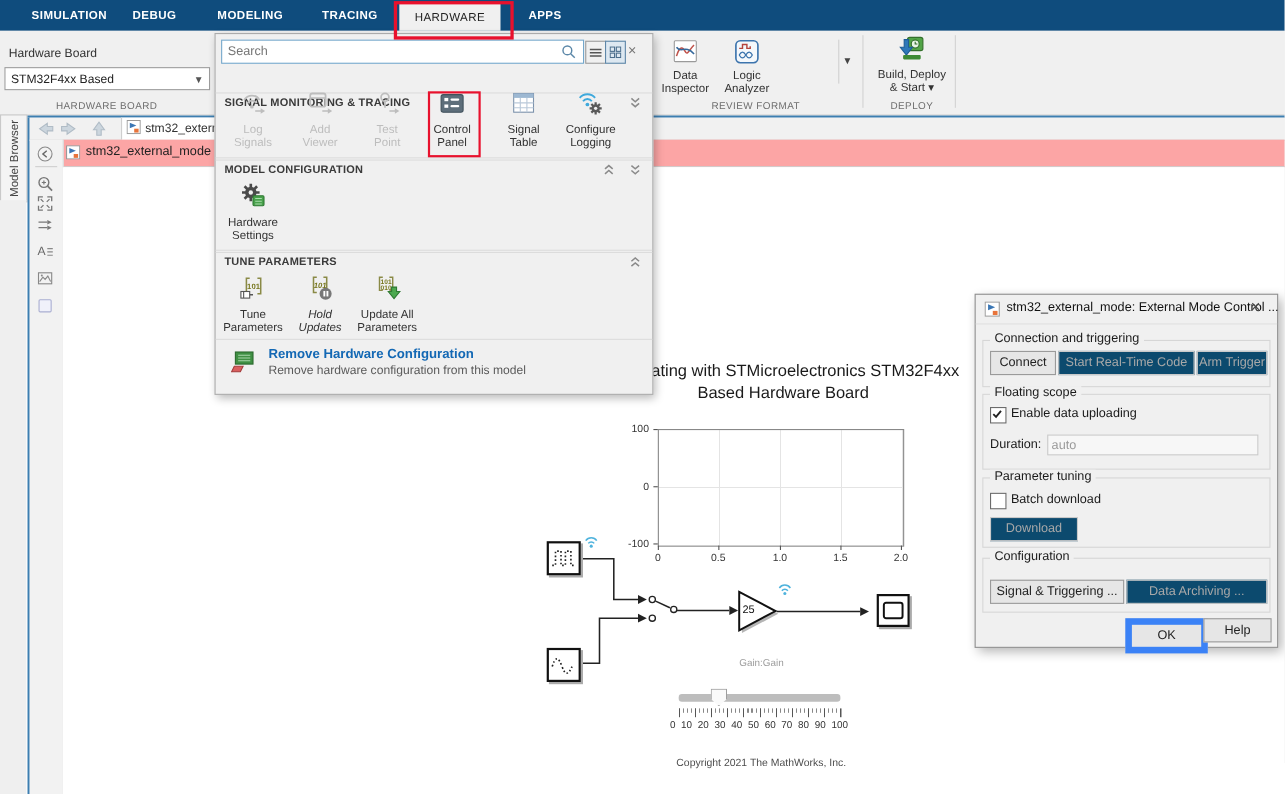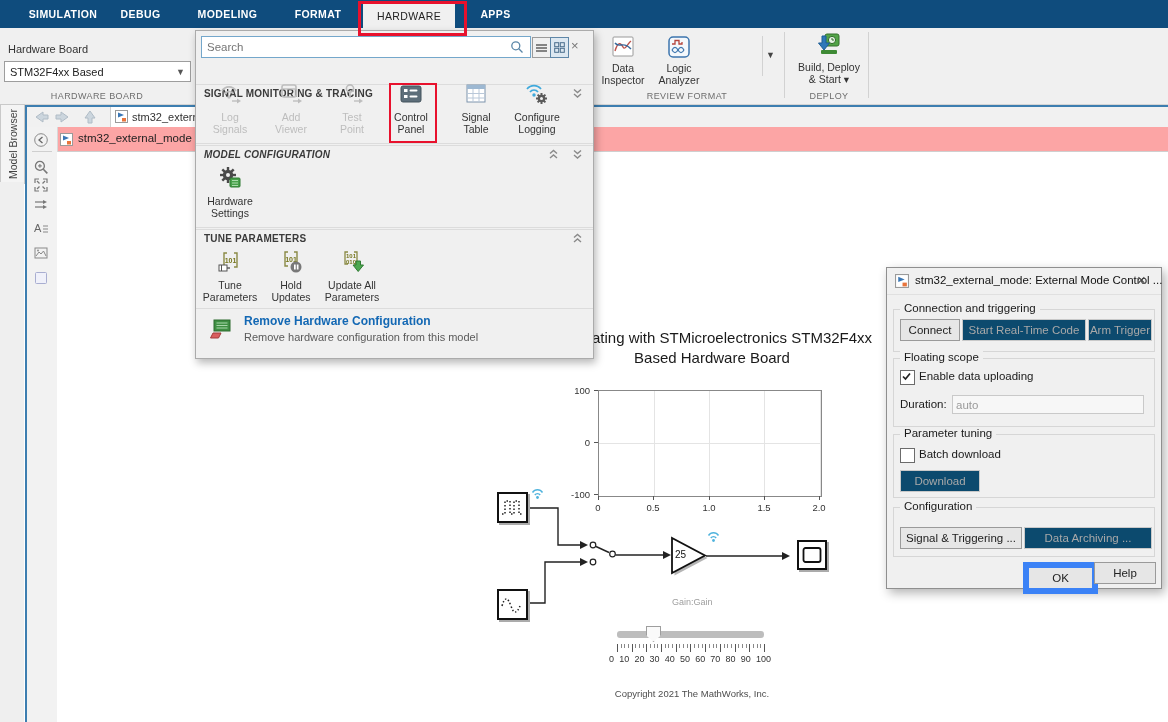--- a/index.html
+++ b/index.html
@@ -77,21 +77,21 @@
 </style>
 </head>
 <body>
 
 <div class="stage">
 
   <div class="abs tabbar">
     <div class="tab" style="left:18px;width:90px;">SIMULATION</div>
     <div class="tab" style="left:113px;width:55px;">DEBUG</div>
     <div class="tab" style="left:190px;width:75px;">MODELING</div>
-    <div class="tab" style="left:288px;width:60px;">FORMAT</div>
+    <div class="tab" style="left:288px;width:60px;">TRACING</div>
     <div class="tab sel" style="left:363px;width:92px;">HARDWARE</div>
     <div class="tab" style="left:468px;width:55px;">APPS</div>
   </div>
 
   <div class="abs toolstrip">
     <div class="abs ts-label" style="left:8px;top:15px;">Hardware Board</div>
     <div class="combo" style="left:4px;top:33px;width:175px;height:19px;">
       <span>STM32F4xx Based</span>
       <span class="caret">▼</span>
     </div>
@@ -402,21 +402,21 @@
               <line x1="21.4" y1="13.6" x2="13.6" y2="21.4"></line>
             </g>
             <circle cx="17.5" cy="17.5" r="3.8" fill="#5a5a5a"></circle>
             <circle cx="17.5" cy="17.5" r="1.5" fill="#f0f0f0"></circle>
           </svg></span>
       <span class="lab">Configure</span>
       <span class="lab">Logging</span>
     </div>
     <div class="gsep" style="top:112px;"></div>
 
-    <div class="ghead" style="top:114px;font-style:italic;">
+    <div class="ghead" style="top:114px;">
       <span>MODEL CONFIGURATION</span>
       <i class="abs" style="right:34px;top:3px;"><svg width="11" height="11" viewBox="0 0 11 11" fill="none" stroke="#8a8a8a" stroke-width="1.4">
             <polyline points="2,4.5 5.5,1.5 9,4.5"></polyline>
             <polyline points="2,9 5.5,6 9,9"></polyline>
           </svg></i>
       <i class="abs" style="right:10px;top:3px;"><svg width="11" height="11" viewBox="0 0 11 11" fill="none" stroke="#8a8a8a" stroke-width="1.4">
             <polyline points="2,1.5 5.5,4.5 9,1.5"></polyline>
             <polyline points="2,6 5.5,9 9,6"></polyline>
           </svg></i>
     </div>
@@ -452,21 +452,21 @@
             <path d="M10,4 h-3 v14 h3" fill="none" stroke="#8a8a46" stroke-width="1.4"></path>
             <path d="M17,4 h3 v14 h-3" fill="none" stroke="#8a8a46" stroke-width="1.4"></path>
             <text x="13.5" y="13.5" font-size="7" text-anchor="middle" fill="#77771f" font-family="Liberation Sans" font-weight="bold">101</text>
             <rect x="2" y="16" width="8" height="6" fill="#fff" stroke="#555"></rect>
             <line x1="4.5" y1="16" x2="4.5" y2="22" stroke="#555"></line>
             <line x1="10" y1="19" x2="13" y2="19" stroke="#555" stroke-width="1.4"></line>
           </svg></span>
       <span class="lab">Tune</span>
       <span class="lab">Parameters</span>
     </div>
-    <div class="gitem" style="left:66px;top:218px;">
+    <div class="gitem" style="left:66px;top:218px;font-style:italic;">
       <span><svg width="26" height="26" viewBox="0 0 26 26">
             <path d="M10,3 h-3 v14 h3" fill="none" stroke="#8a8a46" stroke-width="1.4"></path>
             <path d="M16,3 h3 v14 h-3" fill="none" stroke="#8a8a46" stroke-width="1.4"></path>
             <text x="13" y="12.5" font-size="7" text-anchor="middle" fill="#77771f" font-family="Liberation Sans" font-weight="bold">101</text>
             <circle cx="18" cy="18" r="5.5" fill="#787878"></circle>
             <rect x="16" y="15.5" width="1.7" height="5" fill="#fff"></rect>
             <rect x="18.8" y="15.5" width="1.7" height="5" fill="#fff"></rect>
           </svg></span>
       <span class="lab">Hold</span>
       <span class="lab">Updates</span>

